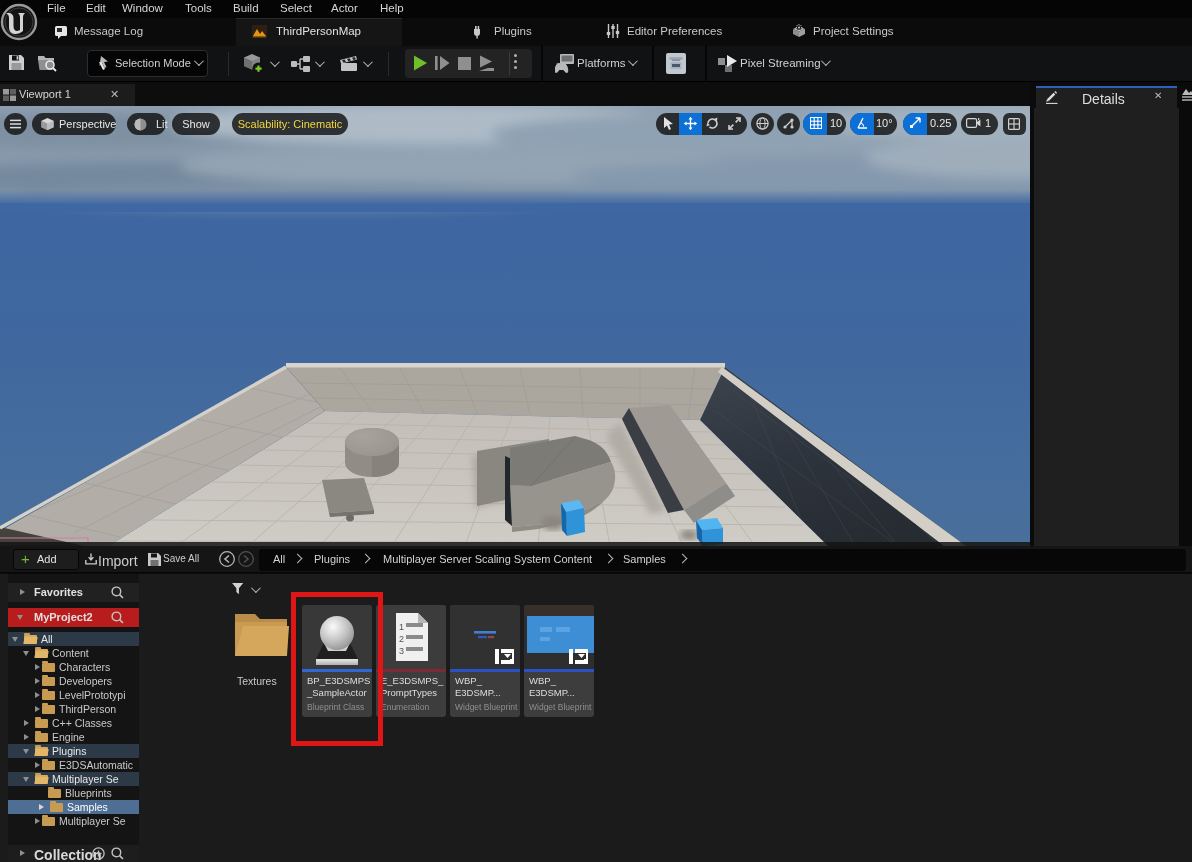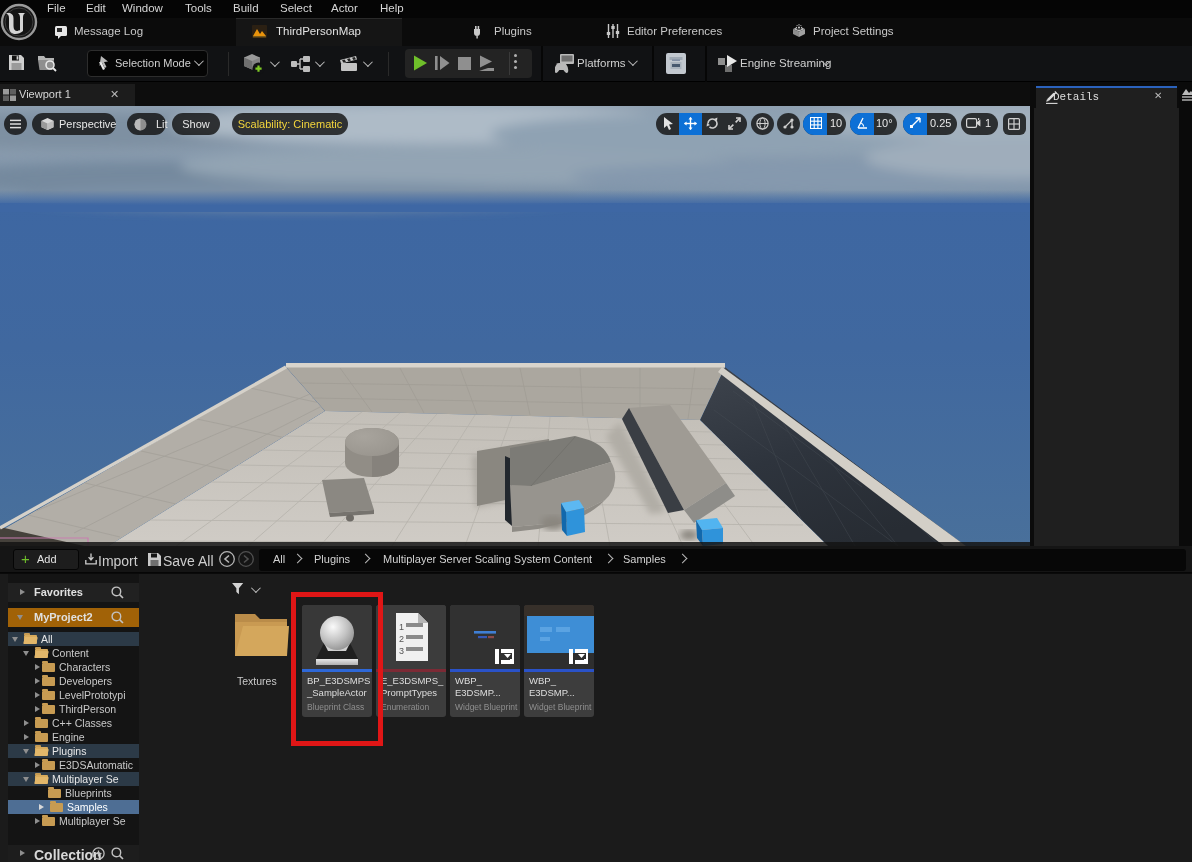--- a/index.html
+++ b/index.html
@@ -212,21 +212,21 @@
         <rect x="4" y="9" width="8" height="3" fill="#47586e"></rect>
         <rect x="4" y="4.5" width="8" height="1.4" fill="#7d8aa0"></rect>
       </svg>
     <div class="abs" style="left:705px;top:0px;width:2px;height:36px;background:#060606;"></div>
 
     <svg class="abs" style="left:718px;top:8px;" width="20" height="20" viewBox="0 0 20 20">
         <rect x="0" y="4" width="7" height="7" fill="#8f8f8f"></rect>
         <rect x="7" y="11" width="7" height="7" fill="#6f6f6f"></rect>
         <path d="M9 1 L19 7 L9 13 z" fill="#e8e8e8"></path>
       </svg>
-    <div class="tbtxt" style="left:740px;top:11px;">Engine Streaming</div>
+    <div class="tbtxt" style="left:740px;top:11px;">Pixel Streaming</div>
     <div class="abs chev" style="left:821px;top:13px;"></div>
   </div>
   <div class="abs" id="vptabs">
     <div id="vptab1"></div>
     <svg class="abs" style="left:3px;top:7px;" width="13" height="12" viewBox="0 0 13 12">
         <rect x="0" y="0" width="6" height="5.5" fill="#9a9a9a"></rect>
         <rect x="7" y="0" width="6" height="5.5" fill="#5f5f5f"></rect>
         <rect x="0" y="6.5" width="6" height="5.5" fill="#5f5f5f"></rect>
         <rect x="7" y="6.5" width="6" height="5.5" fill="#9a9a9a"></rect>
       </svg>
@@ -495,21 +495,21 @@
   <div class="abs" id="detailwrap">
     <div id="detailtab"></div>
       <div id="detailbody"></div>
       <div id="rstrip"></div>
     <svg class="abs" style="left:14px;top:9px;" width="15" height="13" viewBox="0 0 15 13">
         <path d="M3 8.2 L9.5 1.7 L11.3 3.5 L4.8 10 z" fill="#dcdcdc"></path>
         <path d="M10.3 0.9 l1 -0.9 l1.8 1.8 l-1 0.9 z" fill="#dcdcdc"></path>
         <path d="M3 8.2 L4.8 10 L2.2 10.8 z" fill="#dcdcdc"></path>
         <line x1="2" y1="12.4" x2="13.5" y2="12.4" stroke="#dcdcdc" stroke-width="1.1"></line>
       </svg>
-    <div class="abs" style="left:23px;top:9px;font-size:11px;color:#dedede;font-family:Liberation Mono, monospace;">Details</div>
+    <div class="abs" style="left:52px;top:9px;font-size:14px;color:#dedede;">Details</div>
     <div class="abs" style="left:124px;top:8px;font-size:10px;color:#b9b9b9;">✕</div>
     <svg class="abs" style="left:152px;top:6px;" width="12" height="14" viewBox="0 0 12 14">
         <path d="M0 7 L4 1 L7 5 L9 3 L12 7 z" fill="#b9b9b9"></path>
         <line x1="0" y1="9" x2="12" y2="9" stroke="#b9b9b9" stroke-width="1.4"></line>
         <line x1="0" y1="12" x2="12" y2="12" stroke="#b9b9b9" stroke-width="1.4"></line>
       </svg>
   </div>
   <div class="abs" id="cbbar">
     <div class="abs" style="left:13px;top:3px;width:66px;height:21px;background:#1d1d1d;border:1px solid #050505;border-radius:3px;"></div>
     <div class="abs" style="left:21px;top:4px;font-size:15px;color:#6fbf2a;line-height:18px;">+</div>
@@ -517,21 +517,21 @@
     <svg class="abs" style="left:85px;top:7px;" width="12" height="13" viewBox="0 0 15 15">
         <path d="M7.5 0 v7 M4.5 4.5 L7.5 8 L10.5 4.5" stroke="#c9c9c9" stroke-width="1.7" fill="none"></path>
         <path d="M1 8 v5 h13 v-5" fill="none" stroke="#c9c9c9" stroke-width="1.7"></path>
       </svg>
     <div class="abs" style="left:98px;top:7px;font-size:14px;color:#cdcdcd;">Import</div>
     <svg class="abs" style="left:147px;top:6px;" width="15" height="15" viewBox="0 0 15 15">
         <path d="M1 1 h10 l3 3 v10 h-13 z" fill="#c9c9c9"></path>
         <rect x="4" y="1.5" width="6" height="4" fill="#151515"></rect>
         <rect x="3.5" y="8" width="8" height="6" fill="#707070"></rect>
       </svg>
-    <div class="abs" style="left:163px;top:7px;font-size:14px;color:#cdcdcd;">Save All</div>
+    <div class="abs" style="left:163px;top:7px;font-size:10px;color:#cdcdcd;">Save All</div>
     <svg class="abs" style="left:219px;top:5px;" width="16" height="16" viewBox="0 0 16 16">
         <circle cx="8" cy="8" r="7.3" fill="none" stroke="#b5b5b5" stroke-width="1.3"></circle>
         <path d="M10 4.5 L6 8 L10 11.5" fill="none" stroke="#b5b5b5" stroke-width="1.6"></path>
       </svg>
     <svg class="abs" style="left:238px;top:5px;" width="16" height="16" viewBox="0 0 16 16">
         <circle cx="8" cy="8" r="7.3" fill="none" stroke="#505050" stroke-width="1.3"></circle>
         <path d="M6 4.5 L10 8 L6 11.5" fill="none" stroke="#505050" stroke-width="1.6"></path>
       </svg>
     <div class="abs" style="left:259px;top:3px;width:927px;height:22px;background:#070707;border-radius:3px;"></div>
     <div class="abs" style="left:273px;top:7px;font-size:11px;color:#d2d2d2;">All</div>
@@ -546,21 +546,21 @@
   <div class="abs" id="cbbody">
     <div id="treepanel">
       <div class="abs" style="left:0;top:9px;width:131px;height:19px;background:#212121;">
         <div class="arr-r" style="left:12px;top:6px;"></div>
         <div class="abs" style="left:26px;top:3px;font-size:11px;font-weight:bold;color:#e0e0e0;">Favorites</div>
         <svg class="abs" style="left:103px;top:3px;" width="13" height="13" viewBox="0 0 13 13">
             <circle cx="5.4" cy="5.4" r="4.3" fill="none" stroke="#c2c2c2" stroke-width="1.4"></circle>
             <line x1="8.6" y1="8.6" x2="12" y2="12" stroke="#c2c2c2" stroke-width="1.6"></line>
           </svg>
       </div>
-      <div class="abs" style="left:0;top:34px;width:131px;height:19px;background:#a16207;">
+      <div class="abs" style="left:0;top:34px;width:131px;height:19px;background:#b91c1c;">
         <div class="arr-d" style="left:9px;top:7px;"></div>
         <div class="abs" style="left:26px;top:3px;font-size:11px;font-weight:bold;color:#e0e0e0;">MyProject2</div>
         <svg class="abs" style="left:103px;top:3px;" width="13" height="13" viewBox="0 0 13 13">
             <circle cx="5.4" cy="5.4" r="4.3" fill="none" stroke="#c2c2c2" stroke-width="1.4"></circle>
             <line x1="8.6" y1="8.6" x2="12" y2="12" stroke="#c2c2c2" stroke-width="1.6"></line>
           </svg>
       </div>
       <div class="trow hl" style="top:58px;">
           <div class="arr-d" style="left:4px;"></div>
           <div class="fold open" style="left:16px;"></div>

